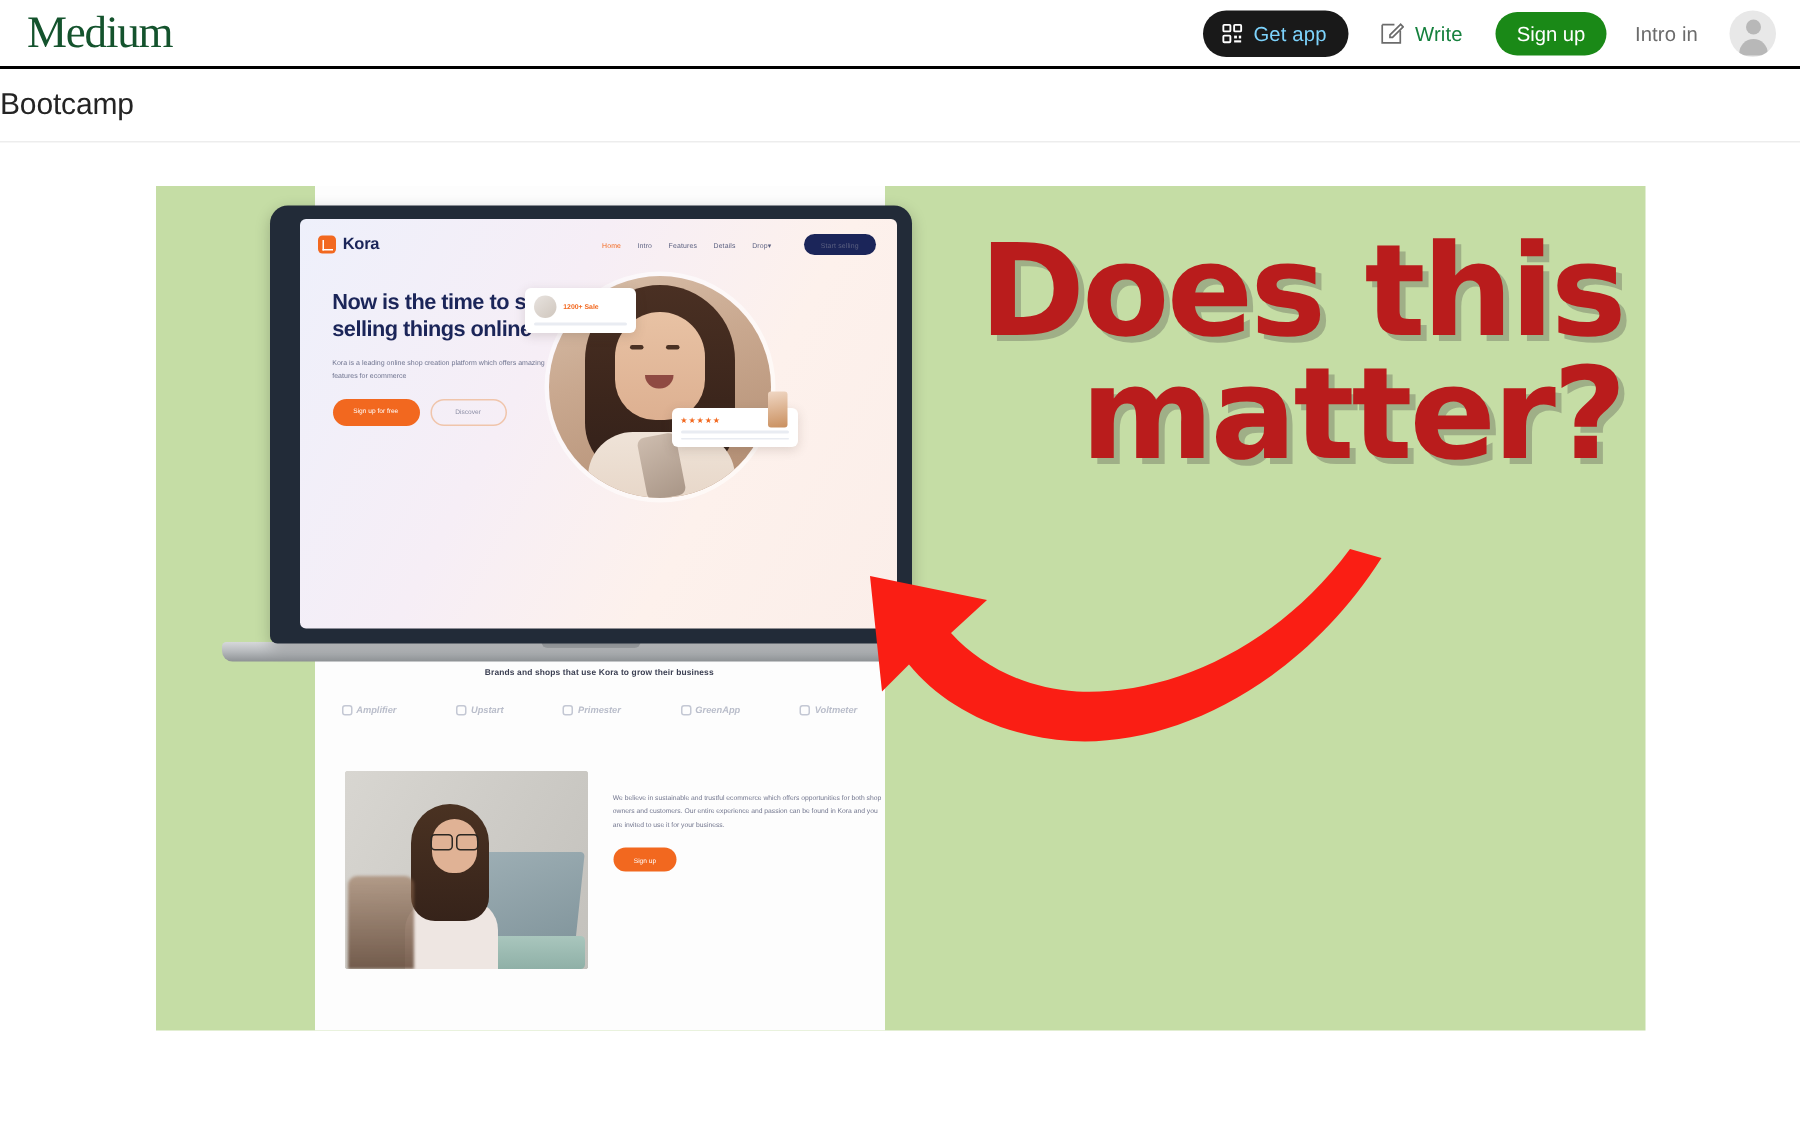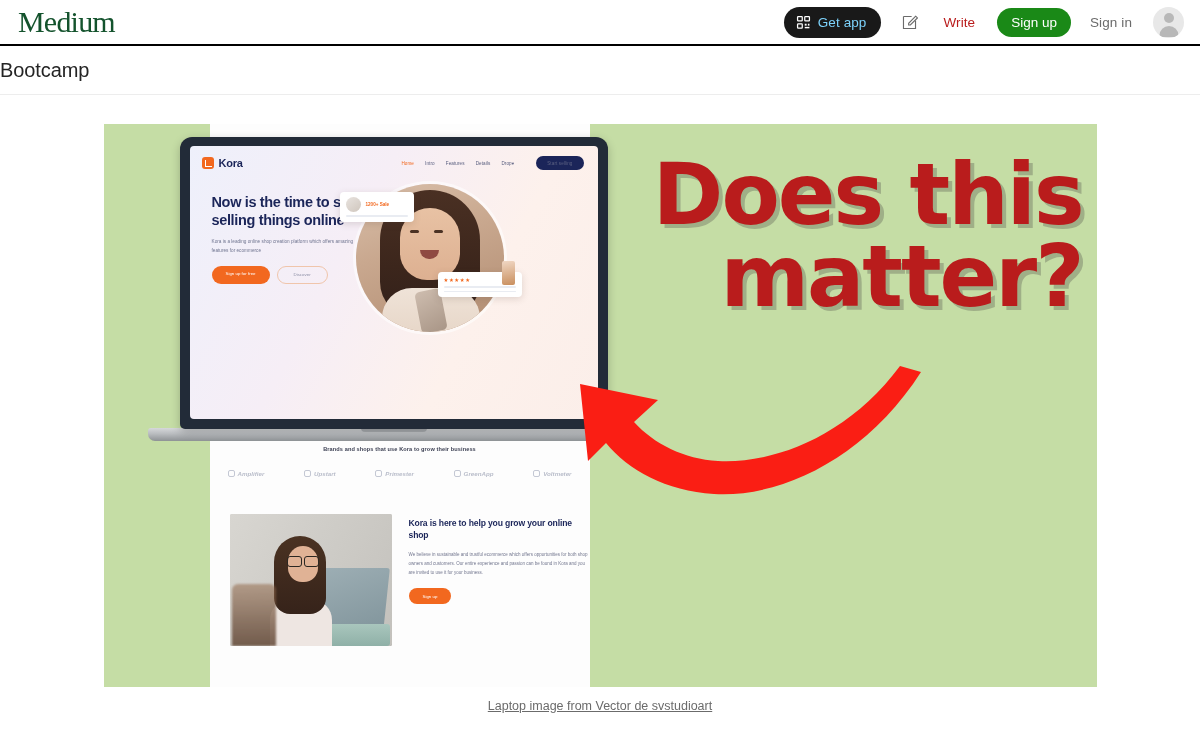--- a/index.html
+++ b/index.html
@@ -60,24 +60,24 @@
     height: 31px;
     padding: 0 15px 0 12px;
     font-size: 13.5px;
     font-family: "Liberation Sans", sans-serif;
     cursor: pointer;
     letter-spacing: 0.1px;
   }
   .write {
     display: flex;
     align-items: center;
-    gap: 25px;
+    gap: 7px;
     margin-left: 20px;
     font-size: 13.5px;
-    color: #b91c1c;
+    color: #15803d;
     cursor: pointer;
     letter-spacing: 0.1px;
   }
   .signup {
     margin-left: 22px;
     background: #1a8917;
     color: #fff;
     border: none;
     border-radius: 15px;
     height: 29px;
@@ -162,21 +162,21 @@
     position: absolute;
     left: 76px; top: 13px;
     width: 428px; height: 306px;
   }
   .lid {
     position: absolute;
     left: 0; top: 0;
     width: 428px; height: 292px;
     background: #222b38;
     border-radius: 12px 12px 5px 5px;
-    padding: 9px 10px 10px 10px;
+    padding: 9px 10px 10px 20px;
     box-shadow: 0 3px 10px rgba(0,0,0,.22);
   }
   .screen {
     width: 100%; height: 100%;
     background: linear-gradient(118deg,#eef0fb 0%,#f6eef6 38%,#fdf1ec 68%,#fbeee9 100%);
     border-radius: 4px;
     overflow: hidden;
     position: relative;
   }
   .base {
@@ -546,21 +546,21 @@
 
   <div class="write">
     <svg width="17" height="17" viewBox="0 0 24 24" fill="none">
       <path d="M3.5 3.5h11.5M3.5 3.5v17h17V9" stroke="#6b6b6b" stroke-width="1.6"></path>
       <path d="M20.8 3.1l-10 10v2.4h2.4l10-10-2.4-2.4z" fill="none" stroke="#6b6b6b" stroke-width="1.6"></path>
     </svg>
     <span>Write</span>
   </div>
 
   <button class="signup">Sign up</button>
-  <div class="signin">Sign in</div>
+  <div class="signin">Intro in</div>
   <div class="avatar"></div>
 </div>
 
 <div class="pubbar">
   <div class="title">Bootcamp</div>
 </div>
 
 <div class="article">
   <figure class="figure">
 
@@ -599,21 +599,20 @@
           <div class="bp-wall"></div>
           <div class="bp-lap"></div>
           <div class="bp-lap2"></div>
           <div class="bp-shirt"></div>
           <div class="bp-hair"></div>
           <div class="bp-face"></div>
           <div class="bp-glass"></div>
           <div class="bp-jars"></div>
         </div>
         <div class="bcopy">
-          <h3>Kora is here to help you grow your online shop</h3>
           <p>We believe in sustainable and trustful ecommerce which offers opportunities for both shop owners and customers. Our entire experience and passion can be found in Kora and you are invited to use it for your business.</p>
           <span class="btn-orange">Sign up</span>
         </div>
       </div>
 
       <div class="laptop">
         <div class="base"></div>
         <div class="lid">
           <div class="screen">
 
@@ -677,17 +676,14 @@
       </div>
 
       <div class="headline">Does this matter?</div>
 
       <svg class="arrow" viewBox="0 0 360 140">
         <path d="M355 6 C 300 92, 215 132, 148 128 C 100 125, 62 104, 40 77 L 22 95 L 14 18 L 92 34 L 68 56 C 88 78, 118 93, 152 95 C 208 98, 282 70, 334 0 Z" fill="#fa1e14"></path>
       </svg>
 
     </div>
 
-    <figcaption class="caption">
-      <a>Laptop image from Vector de svstudioart</a>
-    </figcaption>
   </figure>
 </div>
 
 </body></html>

